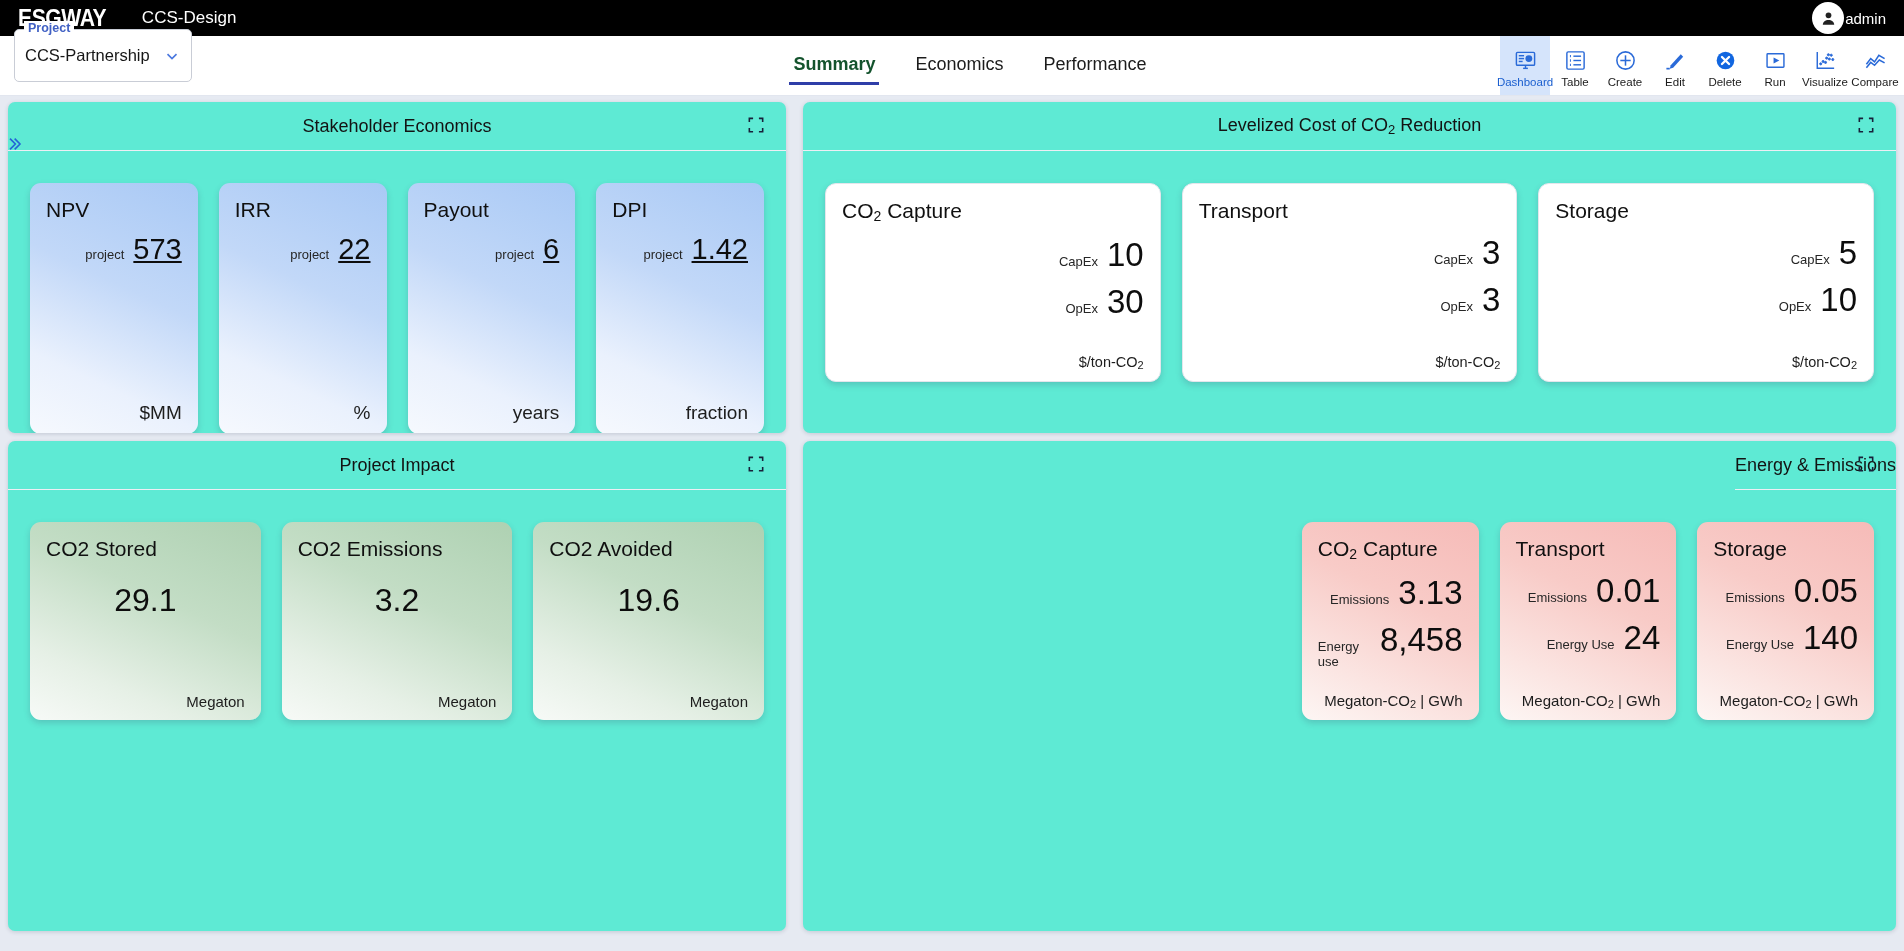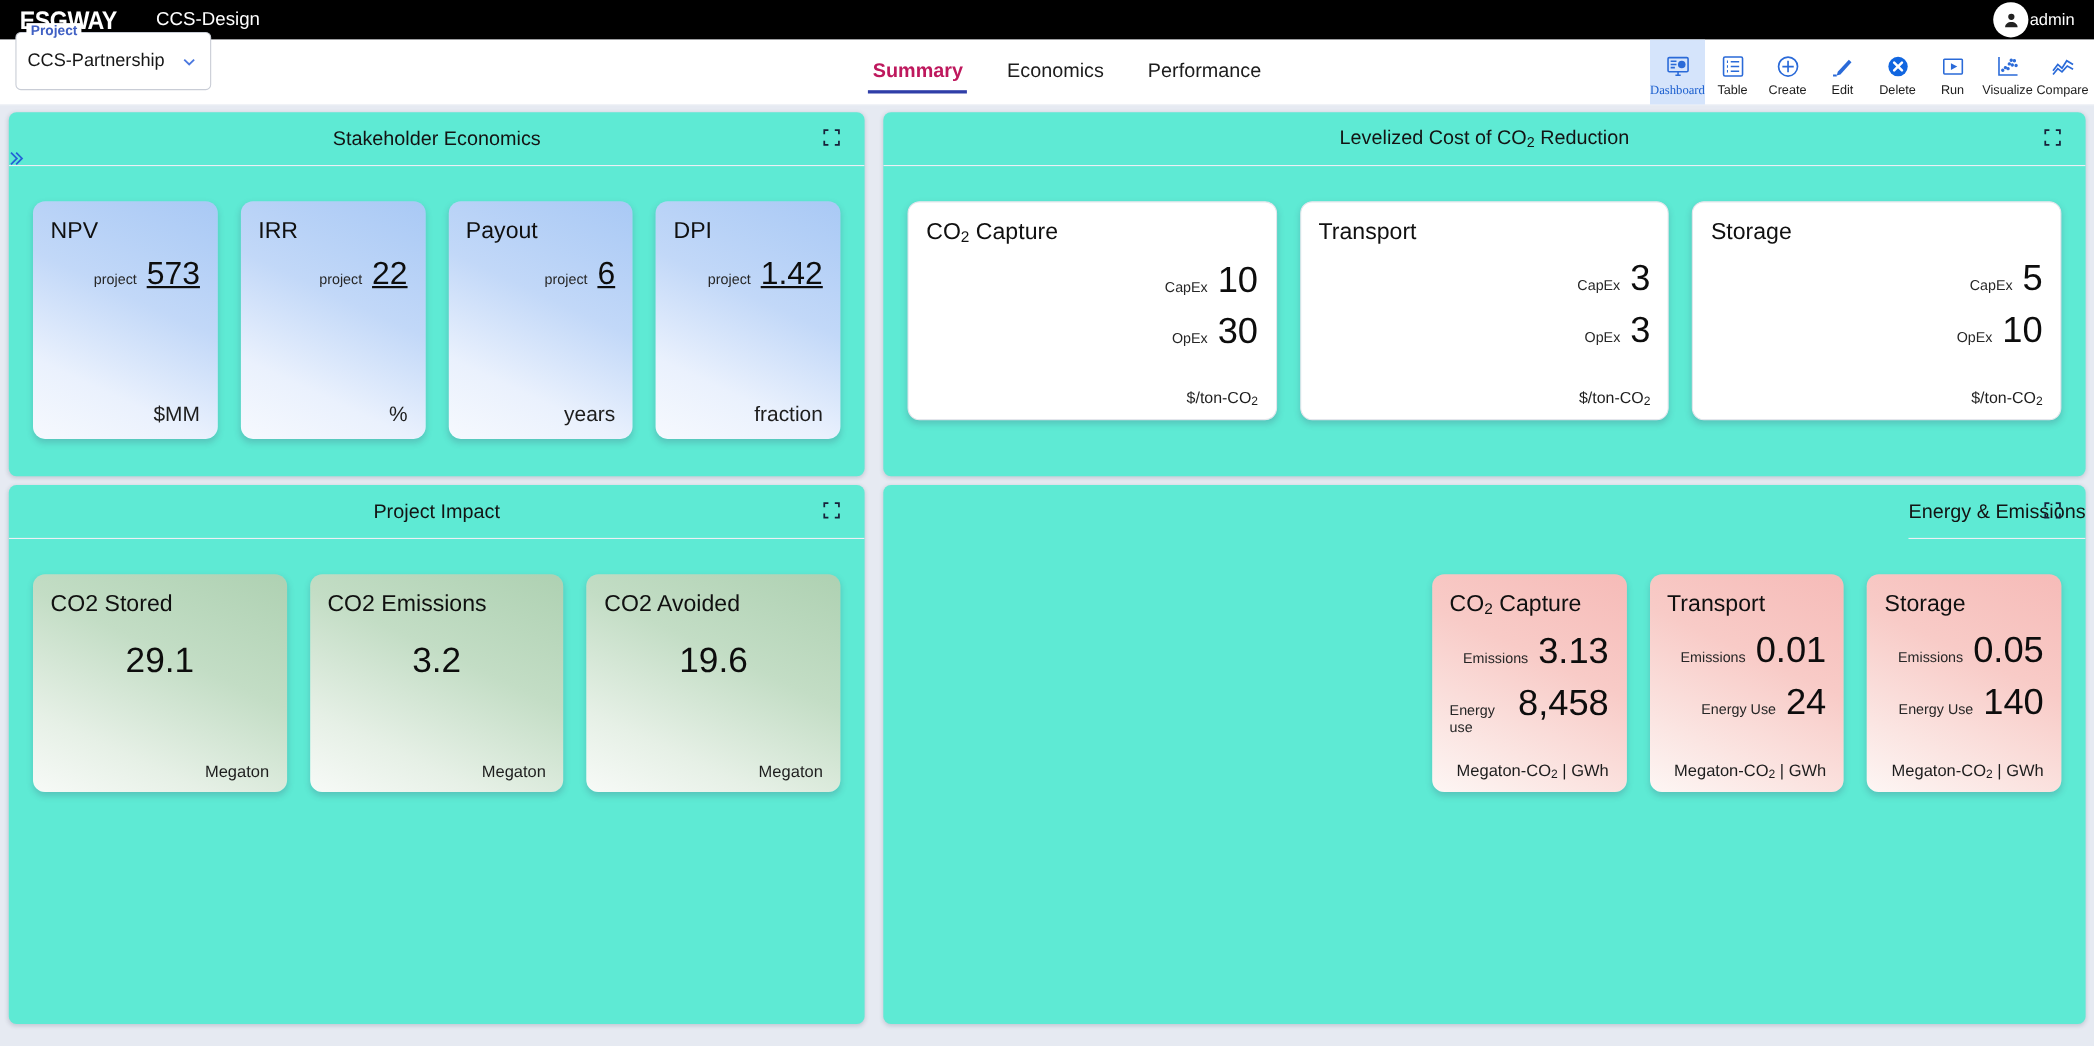--- a/index.html
+++ b/index.html
@@ -53,40 +53,40 @@
   }
   .project-value { font-size: 16.5px; color: #161616; }
   .chev { margin-left: auto; width: 18px; height: 18px; color: #4b78df; }
   .chev svg { width: 18px; height: 18px; stroke: #4b78df; stroke-width: 2.2; fill: none; }
 
   .tabs { display: flex; gap: 36px; margin: 0 auto; padding-top: 2px; }
   .tab {
     font-size: 18px; color: #1c1c1c; padding: 5px 2px 10px;
     cursor: pointer; position: relative;
   }
-  .tab.active { color: #be185d; font-weight: 700; margin-left: 36px; }
+  .tab.active { color: #14532d; font-weight: 700; margin-left: 36px; }
   .tab.active::after {
     content: ""; position: absolute; left: -2px; right: -2px; bottom: 0;
     height: 2.5px; background: #2f3ea8;
   }
 
   .toolbar {
     position: absolute; right: 4px; top: 0; bottom: 0;
     display: flex; align-items: stretch;
   }
   .tool {
     width: 50px; display: flex; flex-direction: column;
     align-items: center; justify-content: center; gap: 3px;
     cursor: pointer; padding-top: 4px;
   }
   .tool.active { background: #d5e4fb; }
   .tool .ic { height: 25px; display: flex; align-items: center; justify-content: center; }
   .tool .ic svg { width: 23px; height: 23px; }
   .tool .lbl { font-size: 11.5px; color: #1b1b1b; white-space: nowrap; }
-  .tool.active .lbl { color: #1b5fcf; font-family: Liberation Serif, serif; }
+  .tool.active .lbl { color: #1b5fcf; }
 
   
   .content {
     position: relative;
     height: calc(951px - 108px);
     padding: 6px 8px 8px 8px;
     display: grid;
     grid-template-columns: 778px 1px 1fr;
     grid-template-rows: 331px 1fr;
     gap: 0px 8px;
@@ -115,21 +115,21 @@
     position: absolute; right: 18px; top: 50%; transform: translateY(-50%);
     width: 22px; height: 22px; cursor: pointer;
   }
   .expand svg { width: 20px; height: 20px; stroke: #17213a; stroke-width: 1.9; fill: none; }
 
   .cards {
     flex: 1; display: flex; gap: 21px;
     padding: 32px 22px 0 22px; align-items: flex-start;
   }
   .card {
-    flex: 1 1 0; height: 216px; border-radius: 11px;
+    flex: 1 1 0; height: 251px; border-radius: 11px;
     position: relative; padding: 15px 16px 10px 16px;
     box-shadow: 0 3px 6px rgba(60,70,100,0.22);
     display: flex; flex-direction: column;
   }
   .card.blue  { background: linear-gradient(205deg,#a9c9f5 0%,#c2d8f8 42%,#eaf1fd 75%,#f6f9fe 100%); }
   .card.plain { background: #ffffff; border: 1px solid #e4e6ec; height: 199px; }
   .card.green { background: linear-gradient(205deg,#aed1b2 0%,#c3ddc5 40%,#e6f0e6 76%,#f7faf7 100%); height: 198px; }
   .card.red   { background: linear-gradient(205deg,#f6bbb8 0%,#f8cbc7 40%,#fbe5e2 76%,#fdf6f4 100%); height: 198px; }
 
   .card-title { font-size: 21px; color: #101010; line-height: 1.1; }

